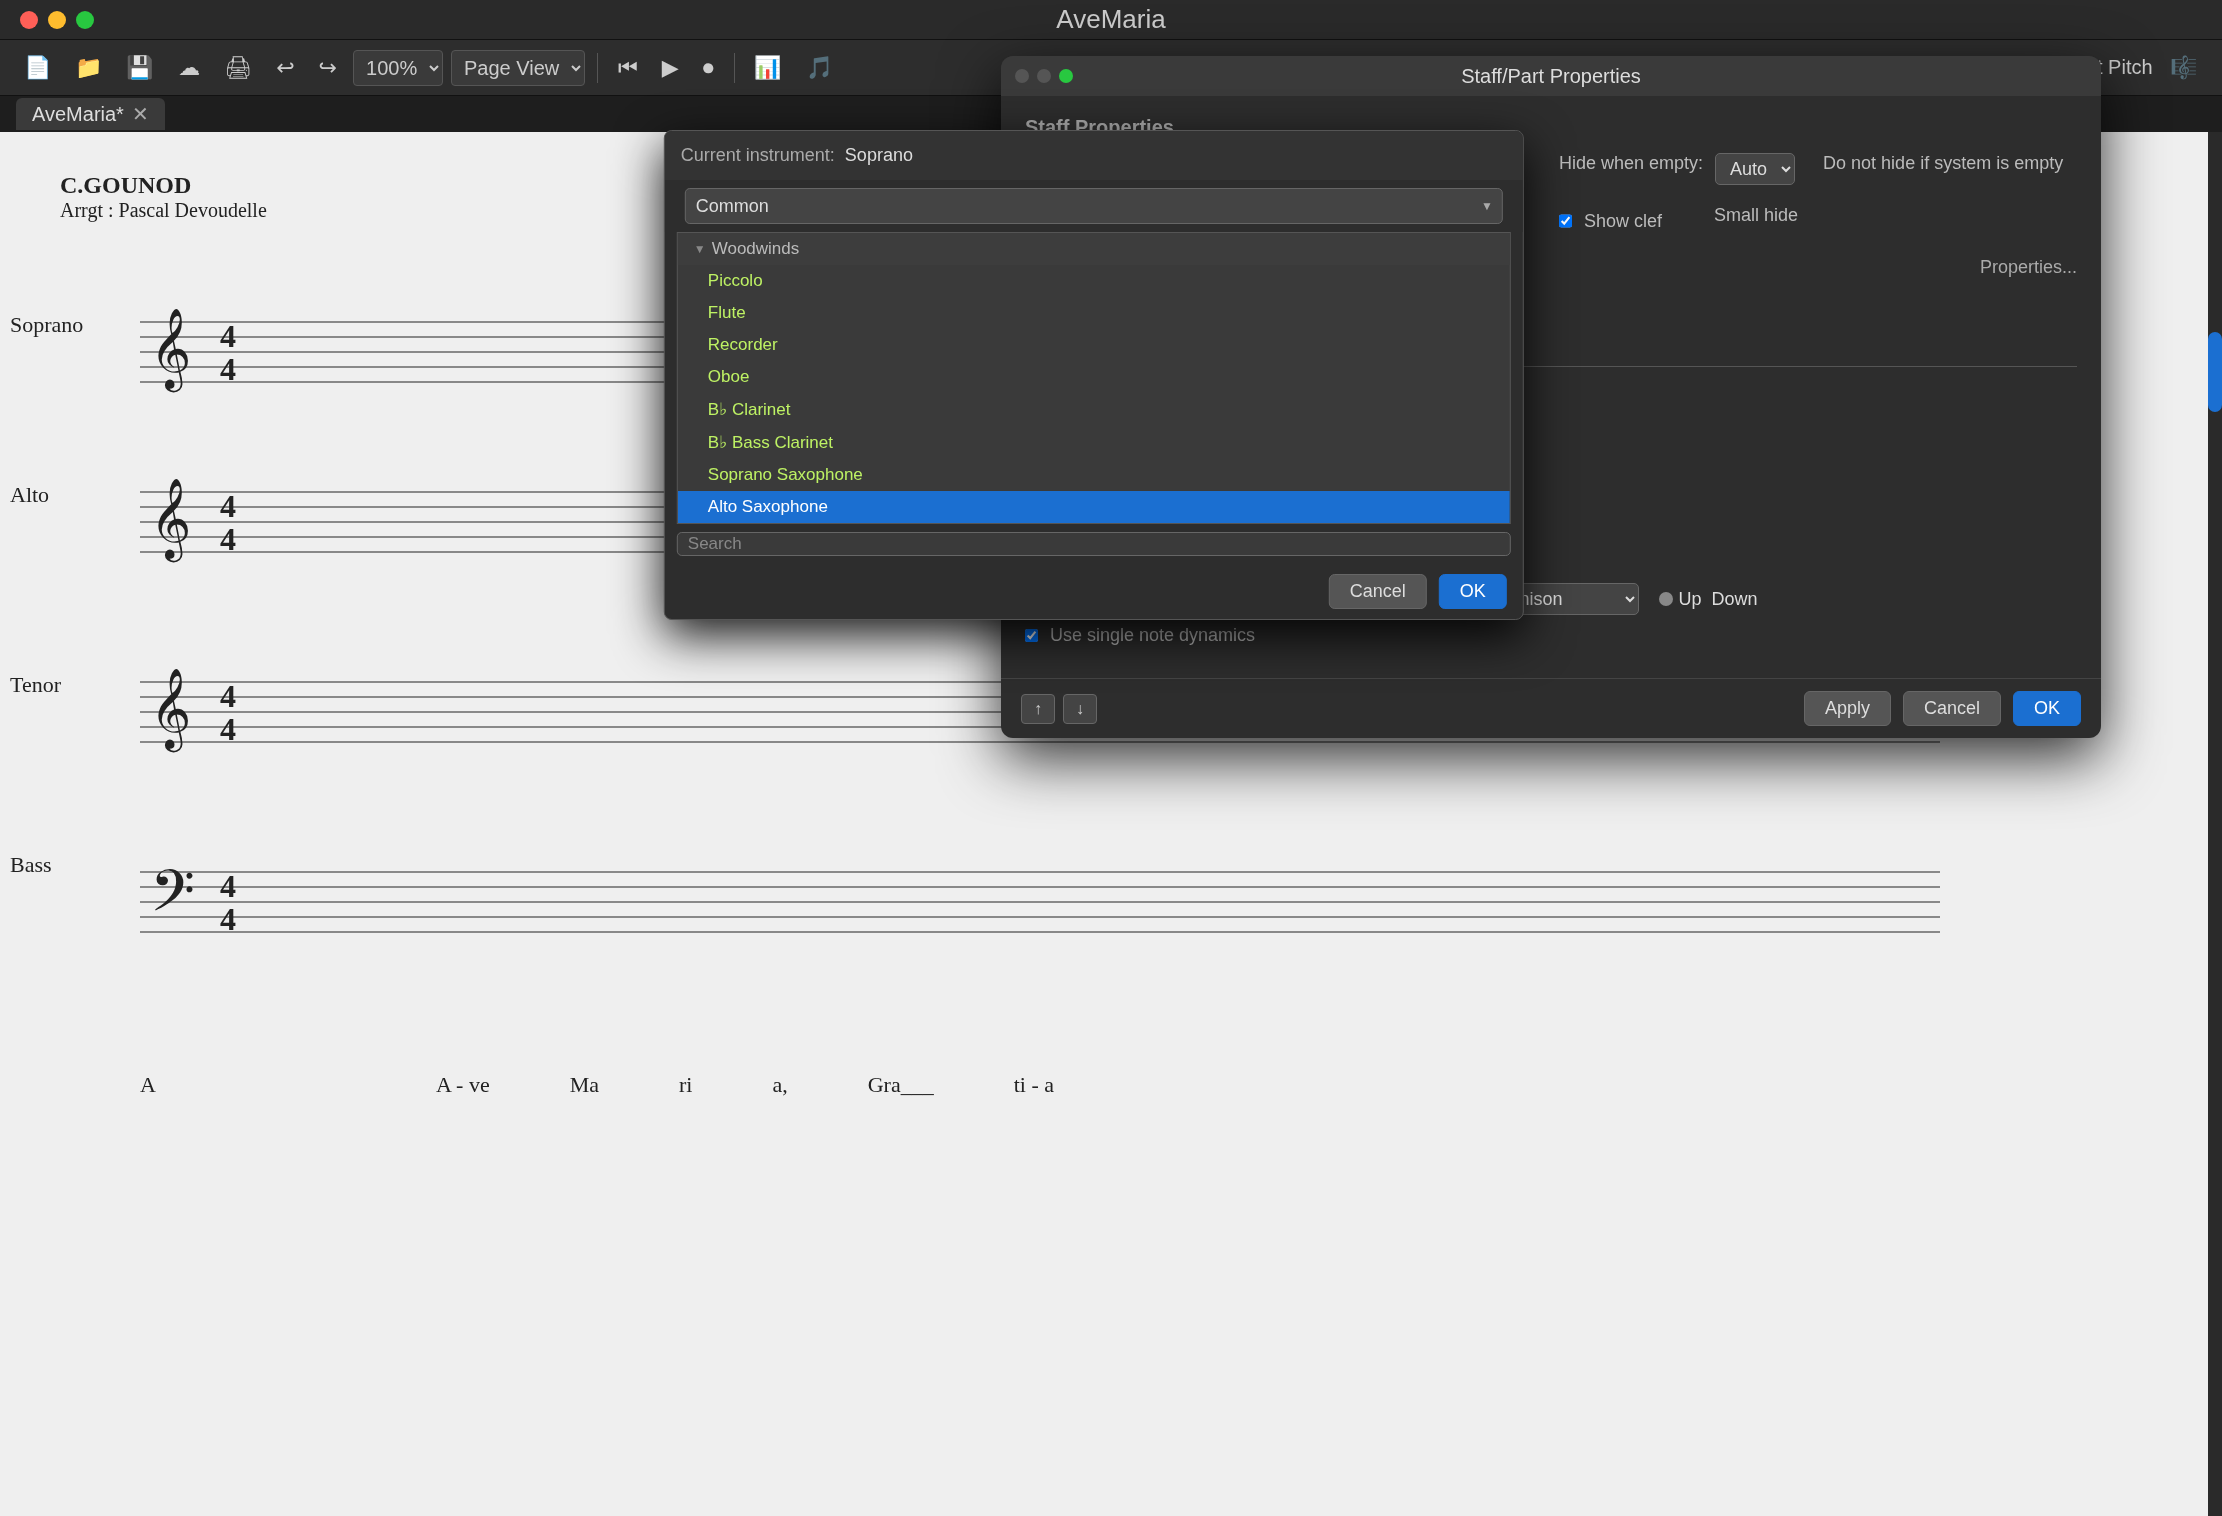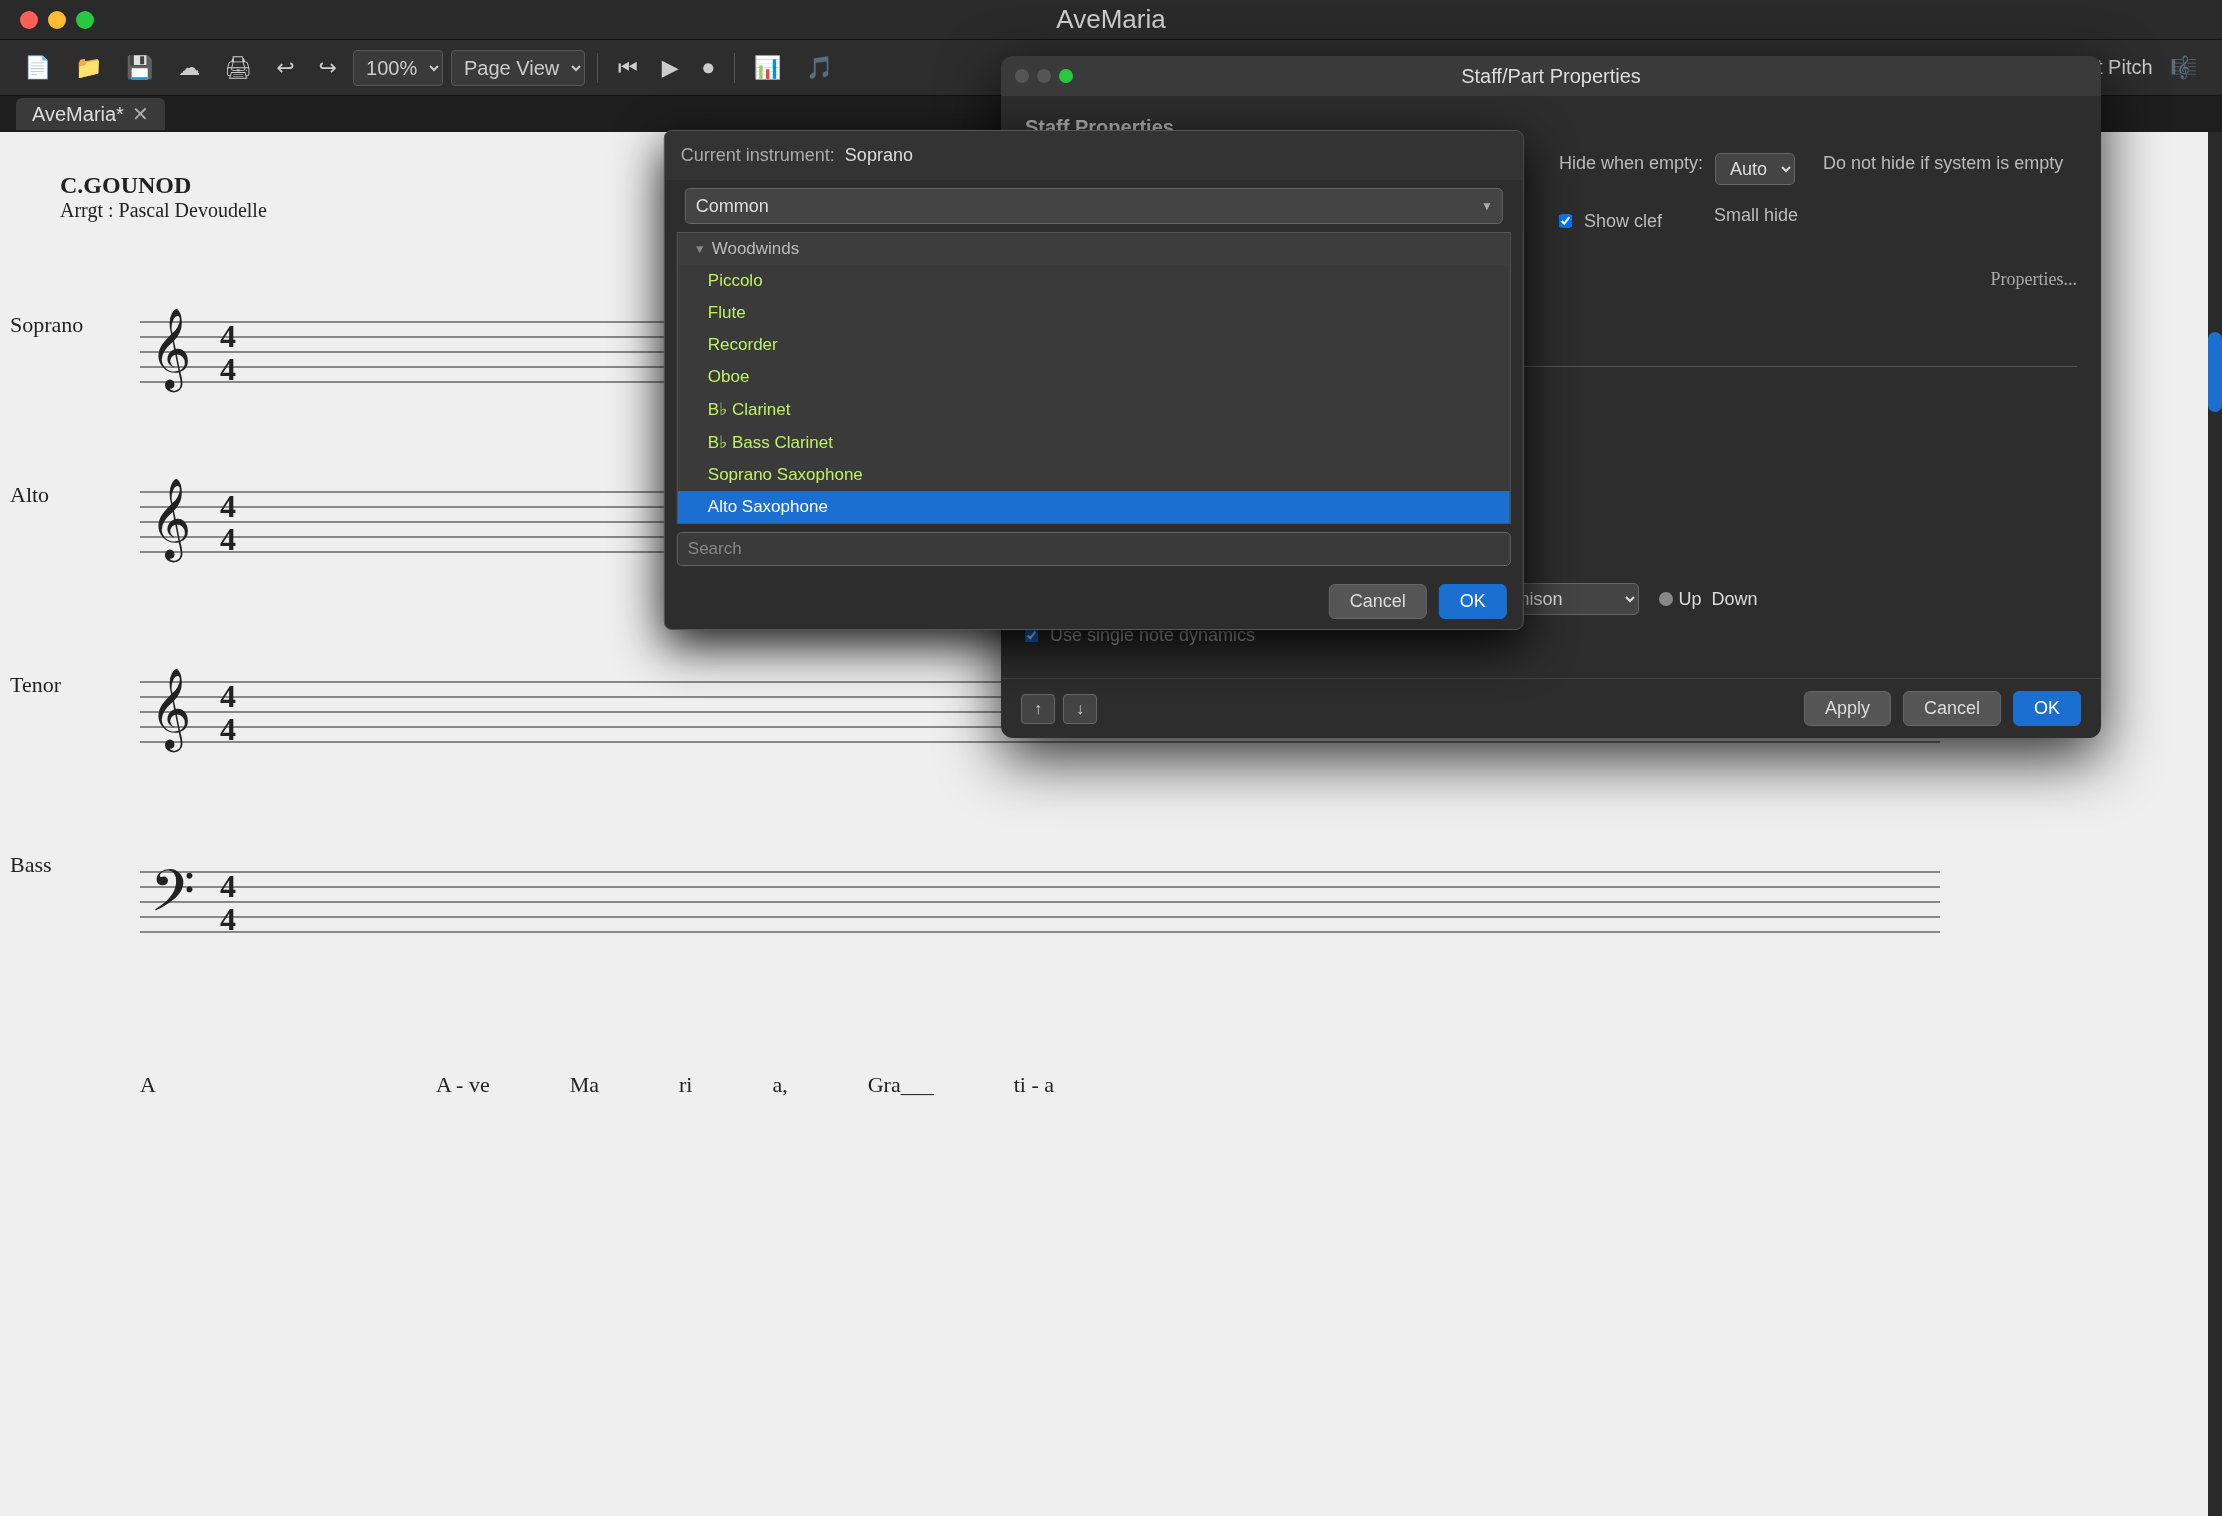--- a/index.html
+++ b/index.html
@@ -301,21 +301,21 @@
       padding: 8px 12px;
     }
     .instr-search {
       width: 100%;
       background: #3a3a3a;
       color: #eab308;
       border: 1px solid #666;
       border-radius: 5px;
       padding: 6px 10px;
       font-size: 17px;
-      height: 34px;
+      height: 24px;
     }
     .instr-search::placeholder { color: #888; }
 
     .instr-footer {
       display: flex;
       justify-content: flex-end;
       padding: 10px 16px;
       gap: 12px;
     }
     .btn {
@@ -582,21 +582,21 @@
       </div>
       <div class="form-row">
         <input type="checkbox" checked="" style="">
         <span class="form-checkbox-label">Show clef</span>
         <span class="form-label" style="margin-left: 40px;">Small hide</span>
       </div>
 
       <div class="form-row">
         <span class="form-label">Line distance:</span>
       </div>
-      <div style="display: flex; justify-content: flex-end; align-items: flex-end; font-family: Liberation Serif, serif;">
+      <div style="display: flex; justify-content: flex-end; align-items: flex-start;">
         <span class="form-value" style="color: #aaa; cursor: pointer;">Properties...</span>
       </div>
 
       <div class="form-row">
         <span class="form-label">Extra distance</span>
       </div>
     </div>
 
     <div class="form-row">
       <span class="form-label">Scale:</span>

